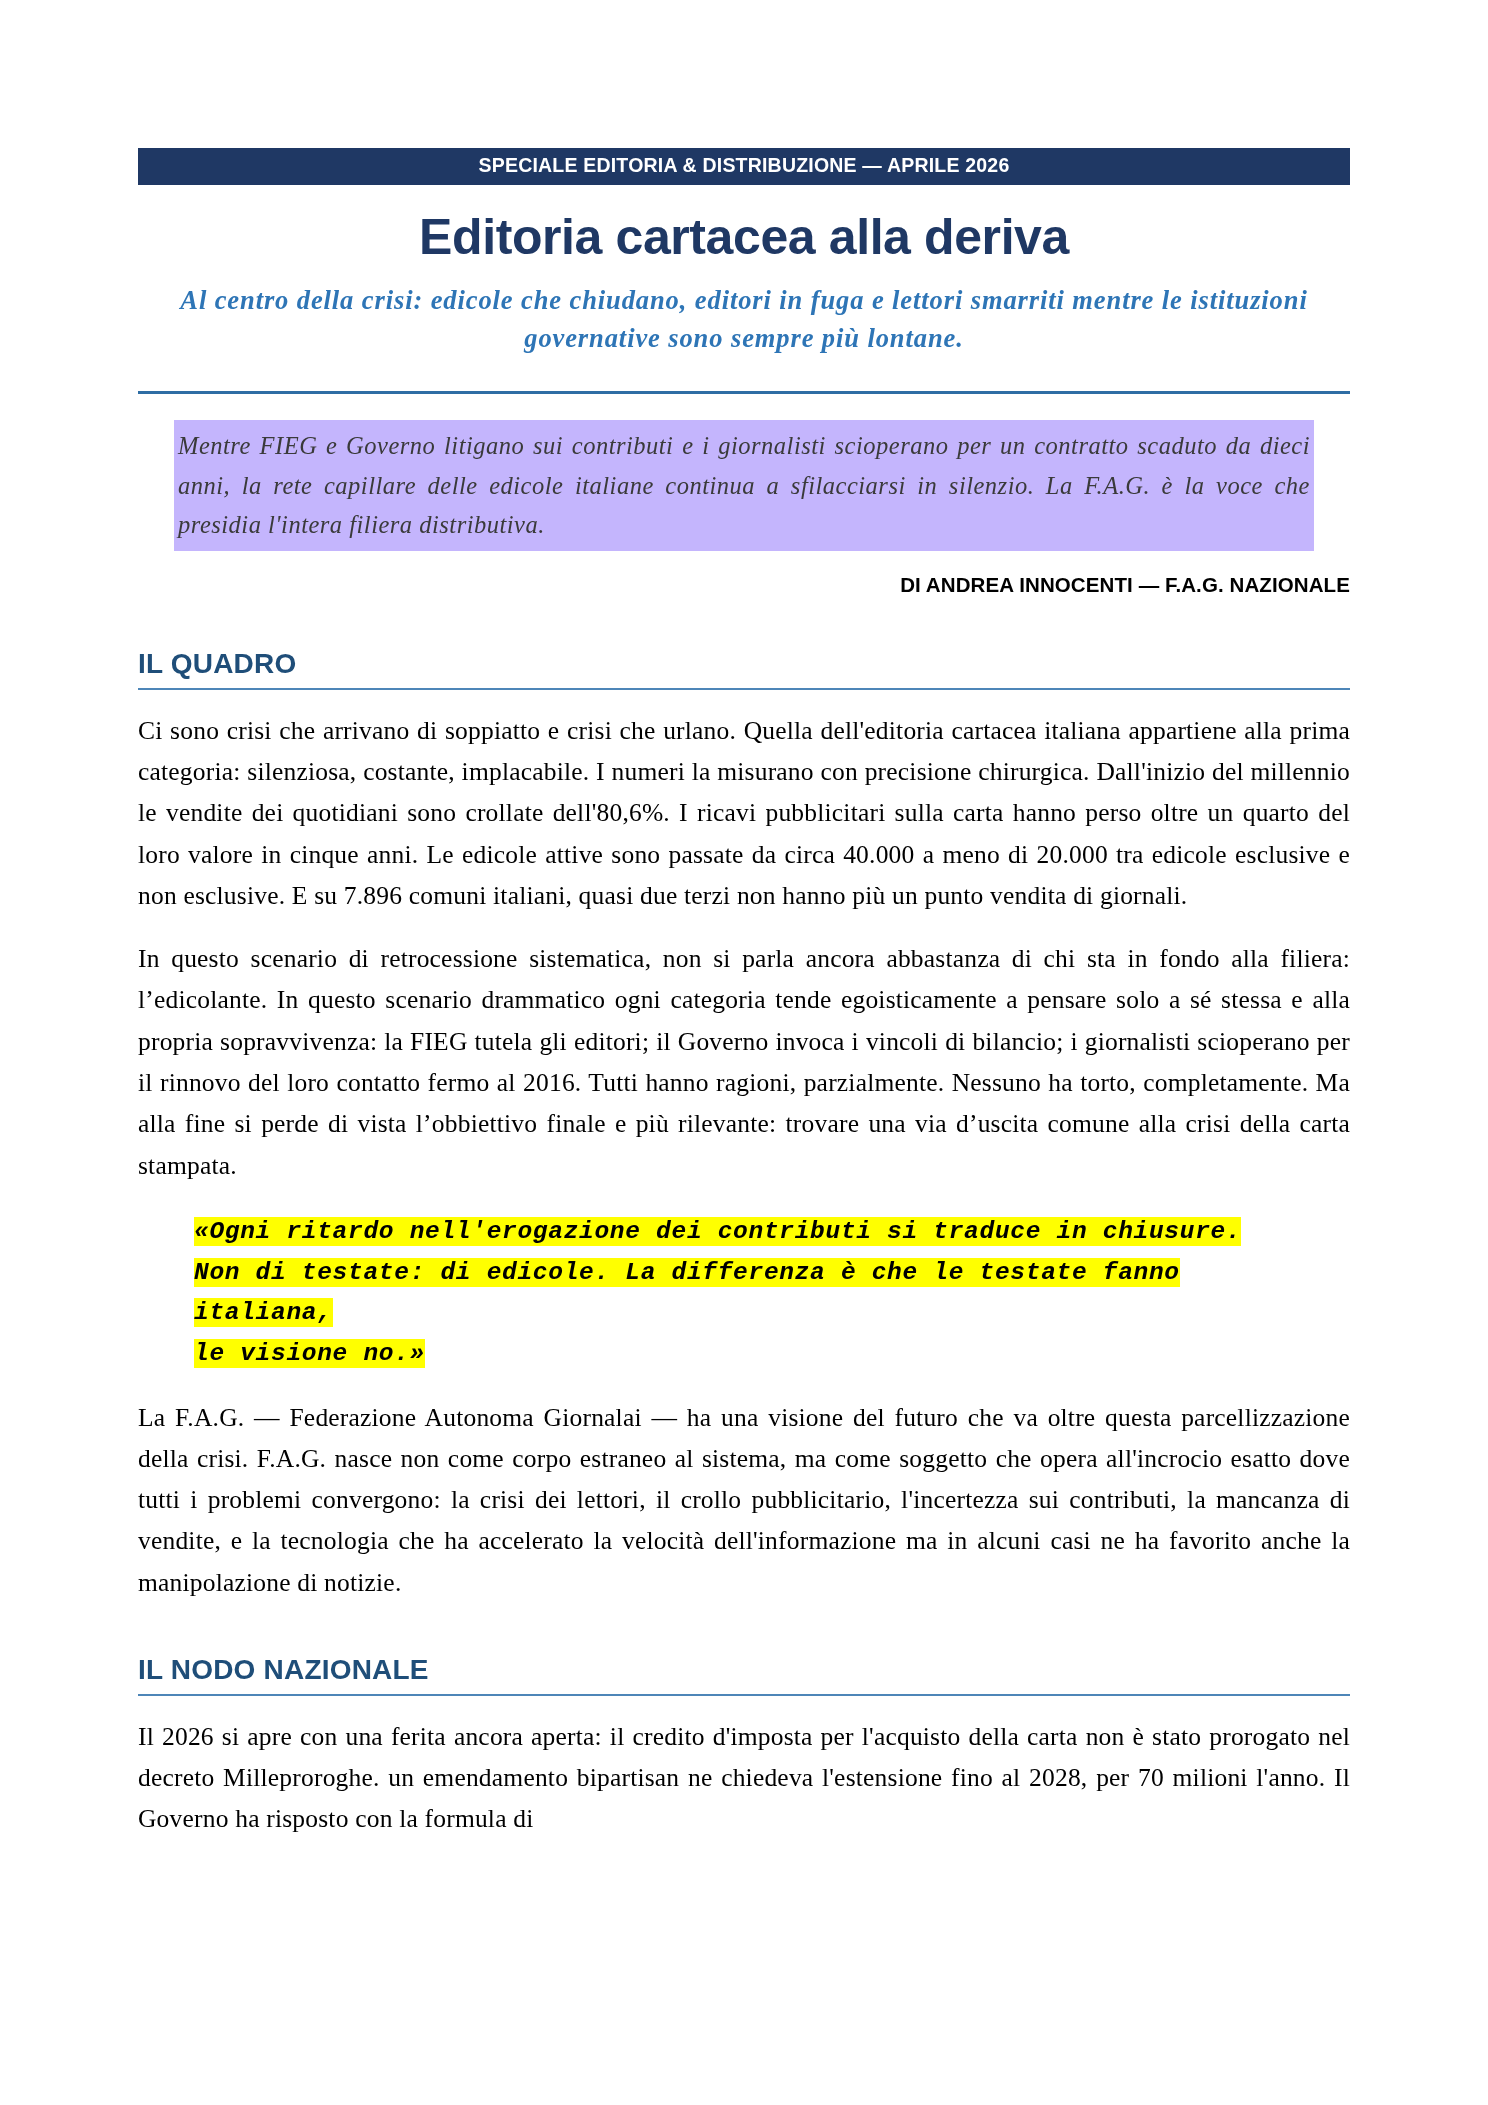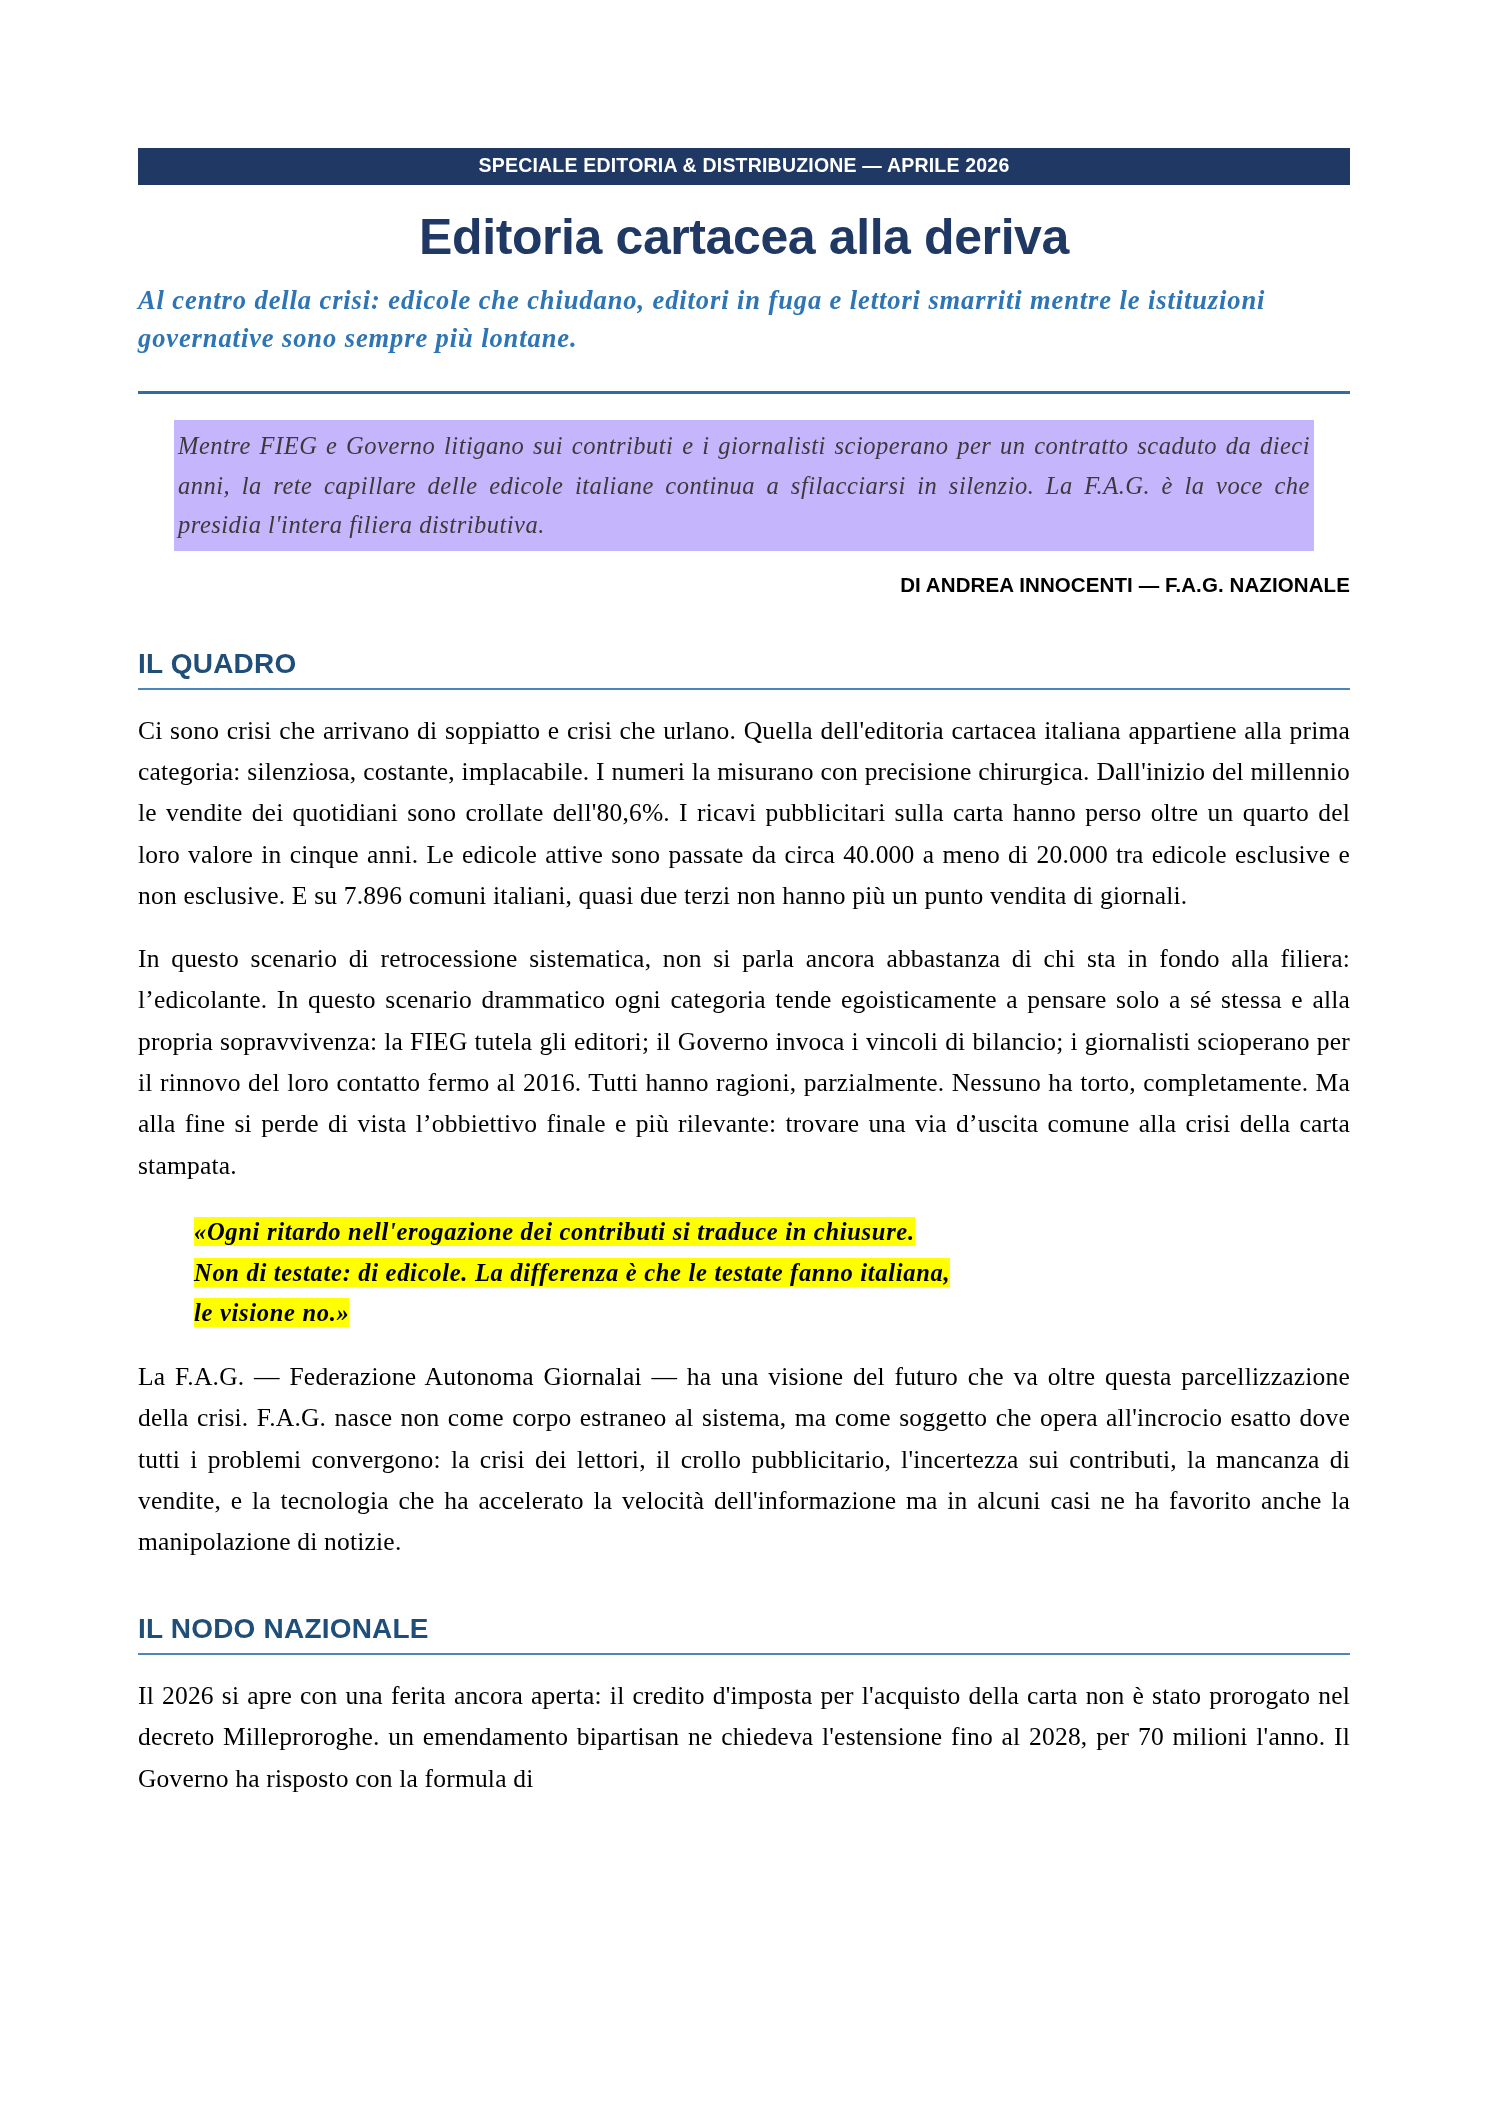--- a/index.html
+++ b/index.html
@@ -52,20 +52,21 @@
     font-weight: bold;
     font-size: 50px;
     line-height: 1.12;
     color: #1f3864;
     letter-spacing: -0.4px;
   }
 
   
   .deck {
     margin: 16px 0 0 0;
+    text-align: center;
     font-family: "Liberation Serif", serif;
     font-style: italic;
     font-weight: bold;
     font-size: 26.5px;
     line-height: 1.44;
     color: #2e75b6;
     letter-spacing: 0.9px;
   }
 
   
@@ -132,21 +133,21 @@
     color: #000000;
     text-align: justify;
     letter-spacing: 0.2px;
   }
   p.body.first { margin-top: 20px; }
 
   
   .pullquote {
     margin: 26px 0 0 56px;
     width: 1090px;
-    font-family: Liberation Serif, serif;
+    font-family: Liberation Mono, monospace;
     font-style: italic;
     font-weight: bold;
     font-size: 24.5px;
     line-height: 1.66;
     color: #000000;
     letter-spacing: 0.7px;
   }
   .pullquote span.hl {
     background: #ffff00;
     box-decoration-break: clone;

